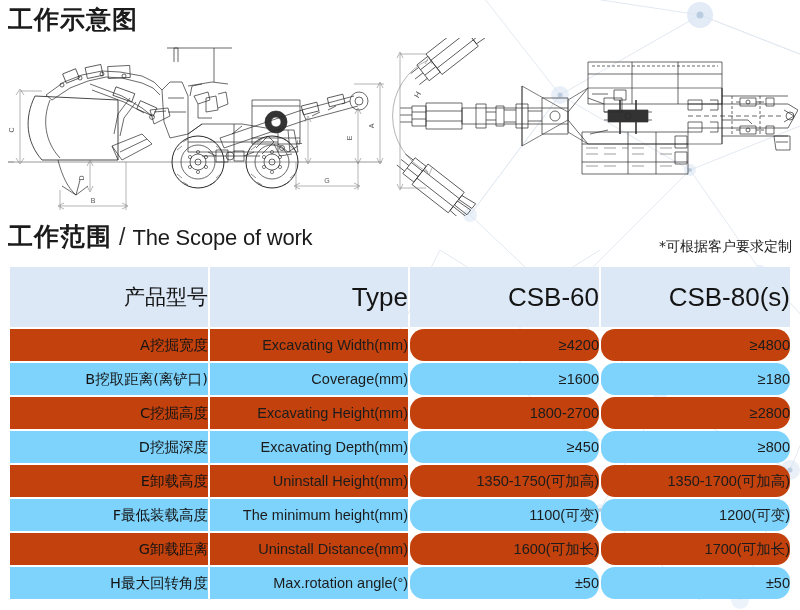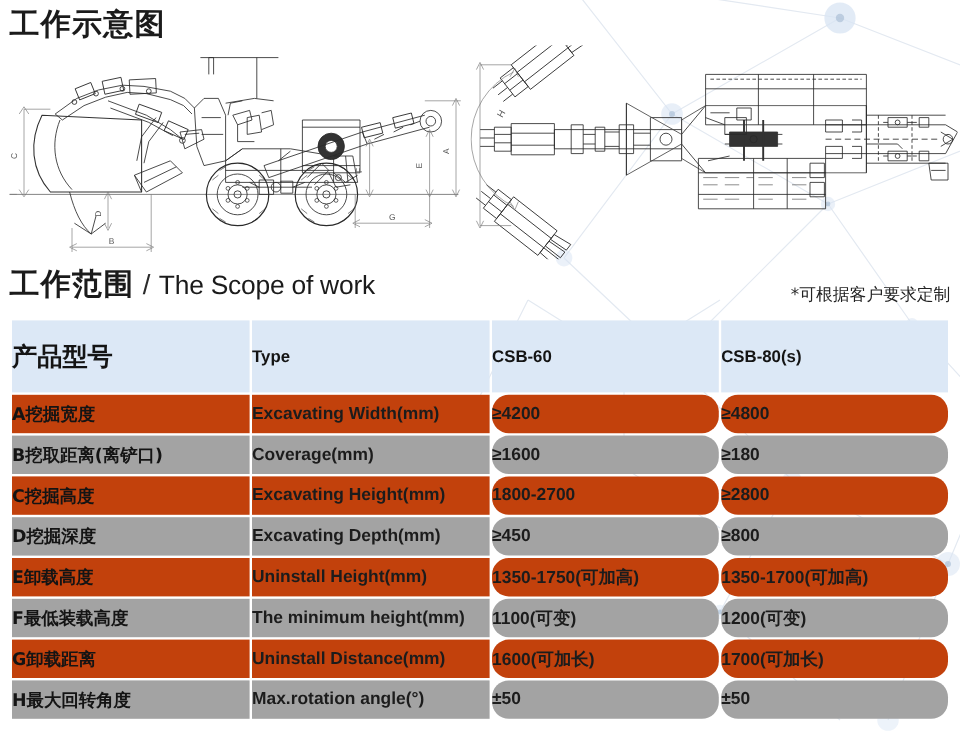--- a/index.html
+++ b/index.html
@@ -42,40 +42,40 @@
   #dwg-side{left:2px;}
   #dwg-top{left:392px;}
 
   
   #spec-table{
     position:absolute;left:8px;top:265px;width:784px;
     border-collapse:separate;border-spacing:2px 2px;
     table-layout:fixed;
   }
   #spec-table td,#spec-table th{
-    padding:0;margin:0;text-align:left;vertical-align:middle;
-    font-weight:700;
+    padding:0;margin:0;text-align:right;vertical-align:middle;
+    font-weight:400;
   }
   .col-a{width:197px;}
   .col-b{width:197px;}
   .col-c{width:188px;}
   .col-d{width:188px;}
 
   thead th{
     height:60px;background:#dce8f6;
     font-size:21px;color:#141414;
     font-family:"DejaVu Sans","Liberation Sans",sans-serif;font-weight:700;
   }
   thead th.en{
-    font-family:"Liberation Sans",sans-serif;font-weight:400;font-size:14px;
+    font-family:"Liberation Sans",sans-serif;font-weight:400;font-size:26px;
   }
   tbody tr{height:32px;}
   tbody td{height:32px;font-size:14px;}
   tbody tr.odd td{background:#c2410c;}
-  tbody tr.even td{background:#a3a3a3;}
+  tbody tr.even td{background:#7dd3fc;}
   td.label-cn{
     font-family:"DejaVu Sans","Liberation Sans",sans-serif;
     font-weight:700;font-size:14.5px;color:#141414;
   }
   td.label-en{
     font-family:"Liberation Sans",sans-serif;font-weight:400;
     font-size:14.5px;color:#1c1c1c;
   }
   td.val{
     font-family:"Liberation Sans",sans-serif;font-weight:400;

